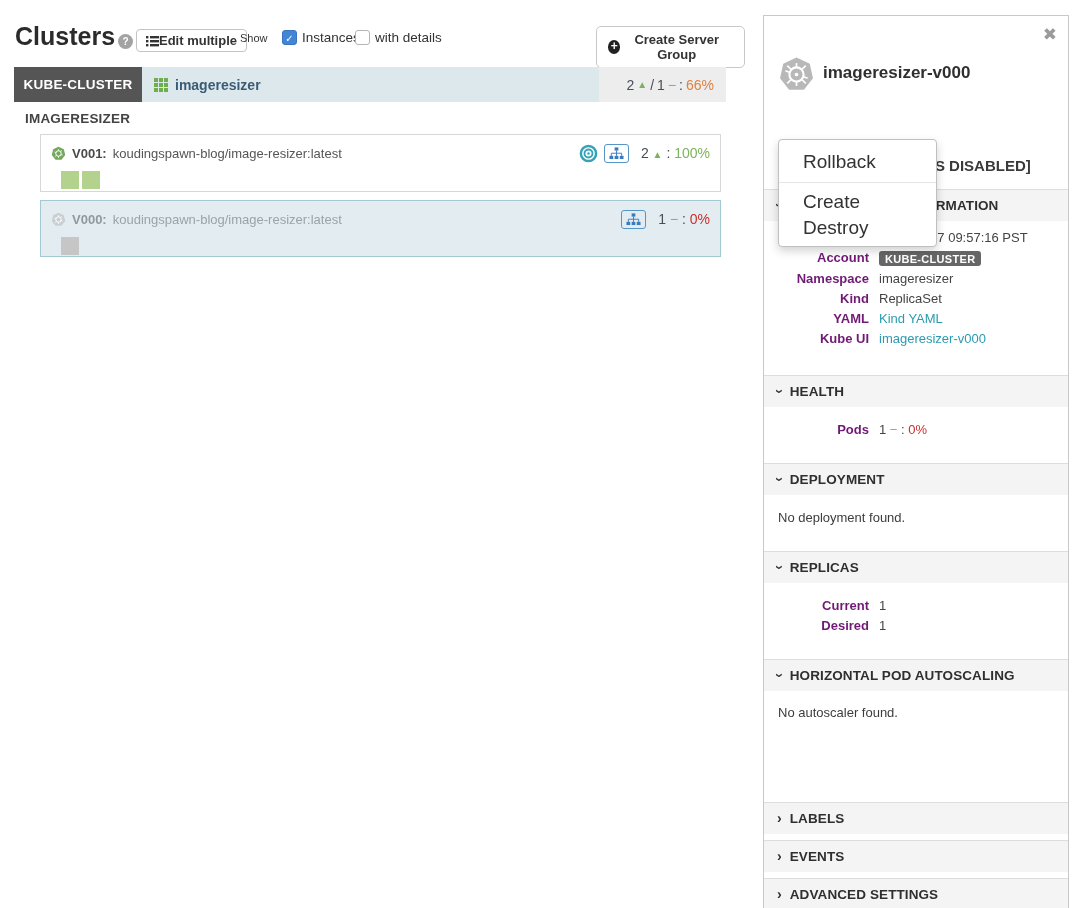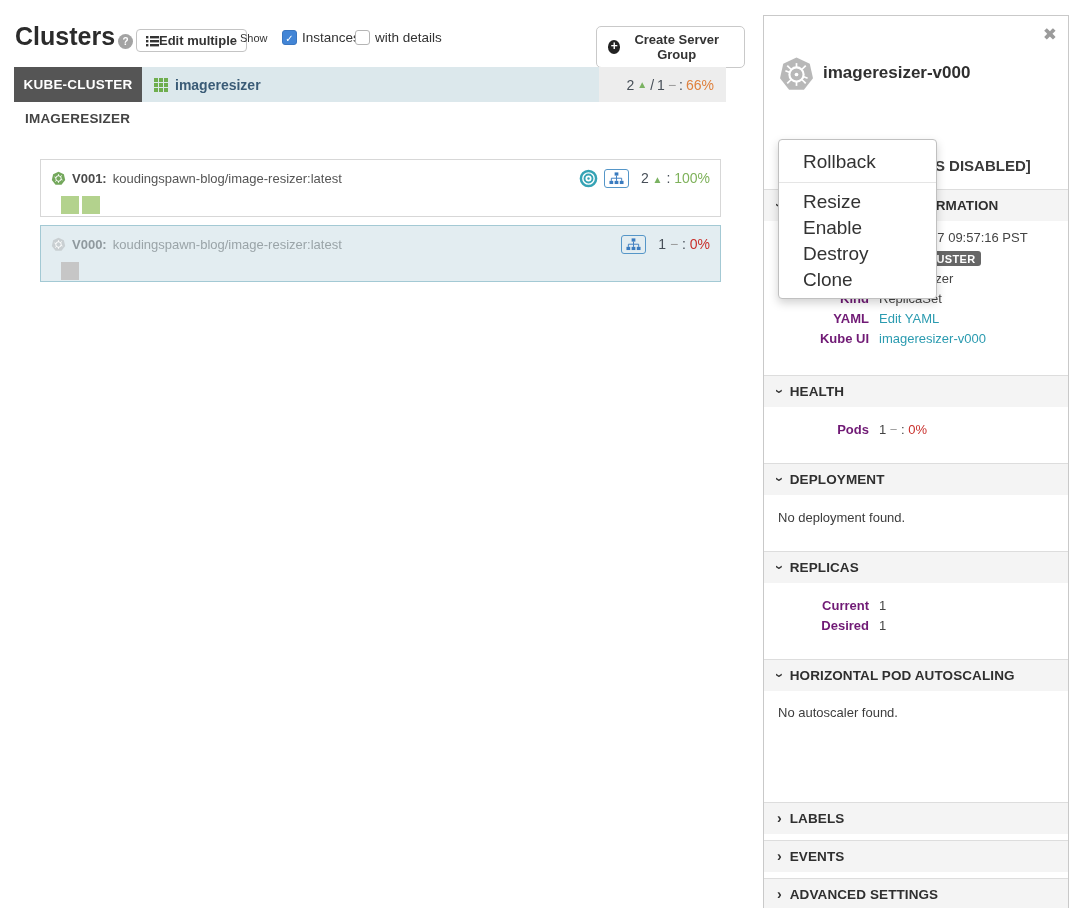--- a/index.html
+++ b/index.html
@@ -31,21 +31,21 @@
   .cluster-title { flex:1; background:#dce8ec; display:flex; align-items:center; gap:7px; padding-left:12px;
     color:#3a5b76; font-weight:bold; font-size:14px; }
   .cluster-stats { width:127px; background:#ededed; display:flex; align-items:center; justify-content:flex-end;
     gap:3px; padding-right:12px; font-size:14px; color:#474f58; }
   .grid-icon { display:grid; grid-template-columns:repeat(3,4px); grid-template-rows:repeat(3,4px); gap:1px; }
   .grid-icon span { background:#6fae4e; }
 
   .section-heading { position:absolute; left:25px; top:111px; font-weight:bold; font-size:13.5px; color:#444; letter-spacing:.2px; }
 
   
-  .sg-row { position:absolute; left:40px; width:681px; padding:7px 10px; background:#fff; border:1px solid #d7d7d7;margin-top:25px; }
+  .sg-row { position:absolute; left:40px; width:681px; padding:7px 10px; background:#fff; border:1px solid #d7d7d7; }
   .sg-row.v001 { top:134px; height:58px; }
   .sg-row.v000 { top:200px; height:57px; background:#e3edf1; border-color:#a3c9d4; }
   .sg-head { display:flex; align-items:center; gap:6px; height:22px; }
   .sg-name { font-weight:bold; color:#4a4a4a; }
   .sg-image { color:#555; }
   .v000 .sg-name { color:#8f999e; } .v000 .sg-image { color:#9aa4a8; }
   .sg-spacer { flex:1; }
   .tree-box { border:1px solid #5596c8; border-radius:3px; padding:2px 4px; display:inline-flex; align-items:center; }
   .sg-stats { font-size:14px; color:#474f58; margin-left:6px; white-space:nowrap;text-align:right; }
   .instances { display:flex; gap:3px; margin:7px 0 0 10px; }
@@ -283,21 +283,21 @@
     <div class="kv-row">
       <span class="kv-label">Namespace</span>
       <span class="kv-value">imageresizer</span>
     </div>
     <div class="kv-row">
       <span class="kv-label">Kind</span>
       <span class="kv-value">ReplicaSet</span>
     </div>
     <div class="kv-row">
       <span class="kv-label">YAML</span>
-      <span class="kv-value kv-link">Edit YAML</span>
+      <span class="kv-value kv-link">Kind YAML</span>
     </div>
     <div class="kv-row">
       <span class="kv-label">Kube UI</span>
       <span class="kv-value kv-link">imageresizer-v000</span>
     </div>
   </div>
 
   <div class="band" style="top:359px;"><span class="chev down">›</span><span>HEALTH</span></div>
   <div class="health-rows">
     <div class="kv-row">
@@ -329,18 +329,16 @@
   <div class="band" style="top:643px;"><span class="chev down">›</span><span>HORIZONTAL POD AUTOSCALING</span></div>
   <div class="empty-text" style="top:688px;">No autoscaler found.</div>
 
   <div class="band" style="top:786px;"><span class="chev">›</span><span>LABELS</span></div>
   <div class="band" style="top:824px;"><span class="chev">›</span><span>EVENTS</span></div>
   <div class="band" style="top:862px;"><span class="chev">›</span><span>ADVANCED SETTINGS</span></div>
 
   <div class="menu">
     <div class="menu-item first">Rollback</div>
     <div class="menu-divider"></div>
-    <div class="menu-item">Resize</div>
-    <div class="menu-item">Enable</div>
+    <div class="menu-item">Create</div>
     <div class="menu-item">Destroy</div>
-    <div class="menu-item">Clone</div>
   </div>
 </div>
 
 </body></html>

